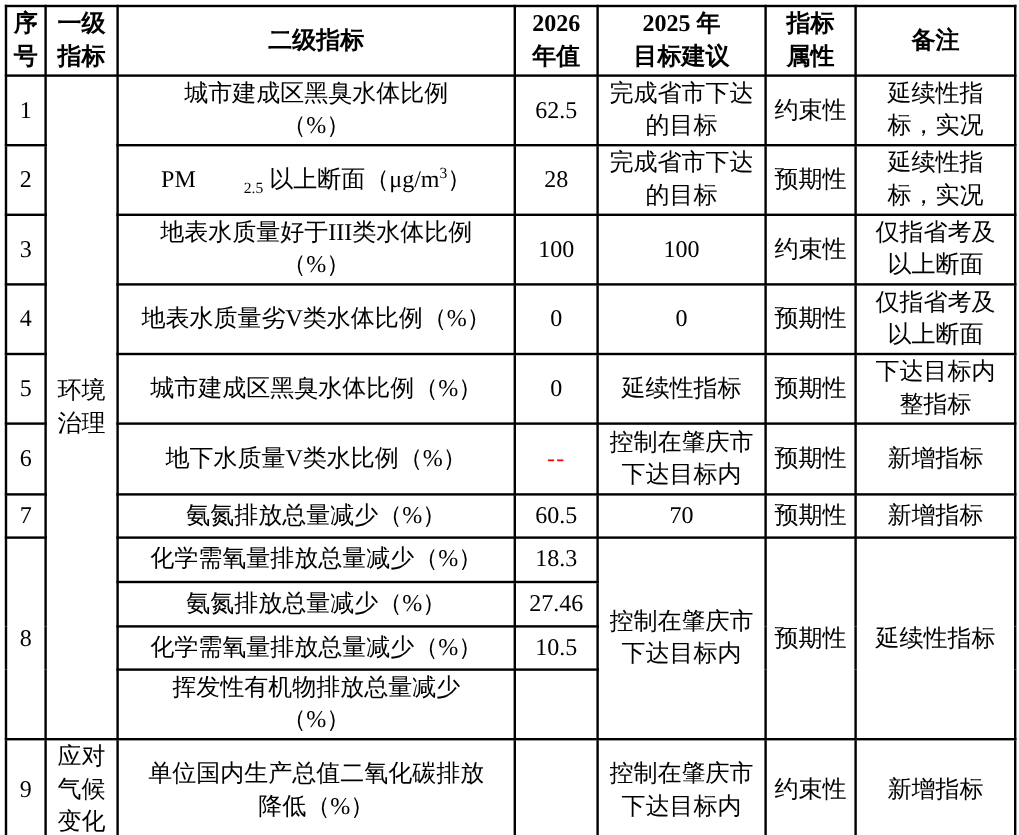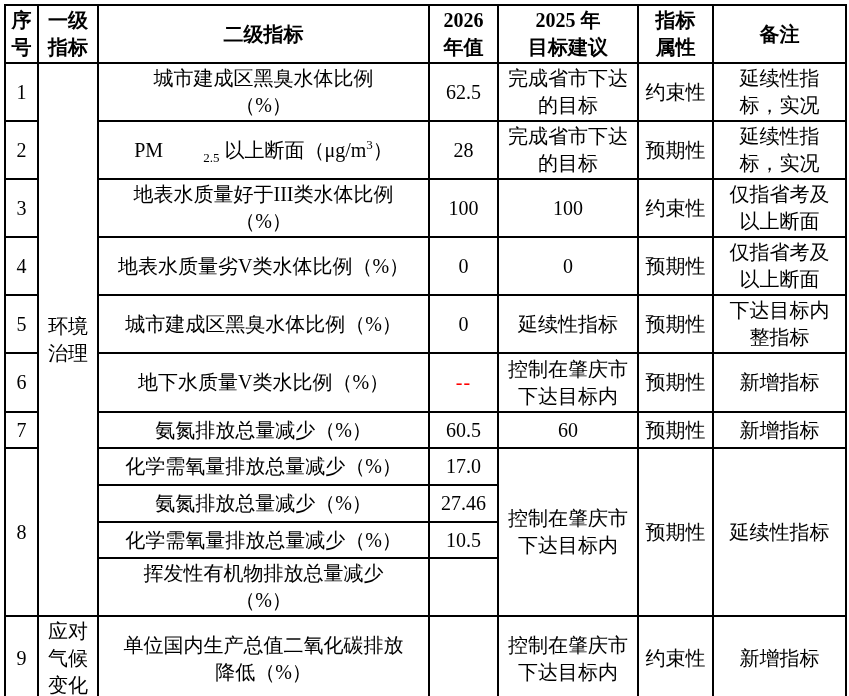--- a/index.html
+++ b/index.html
@@ -132,29 +132,29 @@
     <td>控制在肇庆市
 下达目标内</td>
     <td>预期性</td>
     <td>新增指标</td>
   </tr>
 
   <tr class="rh36">
     <td>7</td>
     <td>氨氮排放总量减少（%）</td>
     <td>60.5</td>
-    <td>60</td>
+    <td>70</td>
     <td>预期性</td>
     <td>新增指标</td>
   </tr>
 
   <tr class="rh37">
     <td rowspan="4">8</td>
     <td>化学需氧量排放总量减少（%）</td>
-    <td>17.0</td>
+    <td>18.3</td>
     <td rowspan="4">控制在肇庆市
 下达目标内</td>
     <td rowspan="4">预期性</td>
     <td rowspan="4">延续性指标</td>
   </tr>
 
   <tr class="rh37">
     <td>氨氮排放总量减少（%）</td>
     <td>27.46</td>
   </tr>

